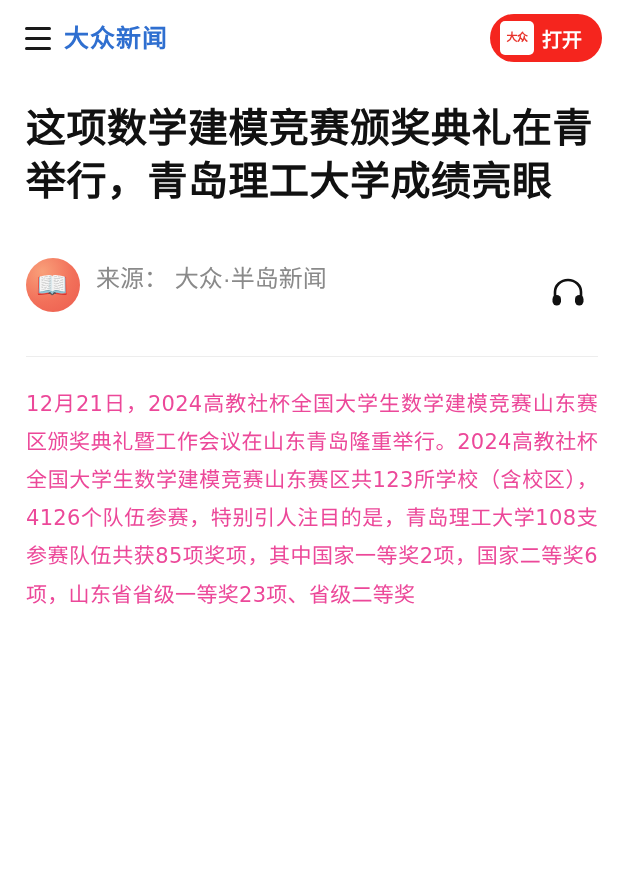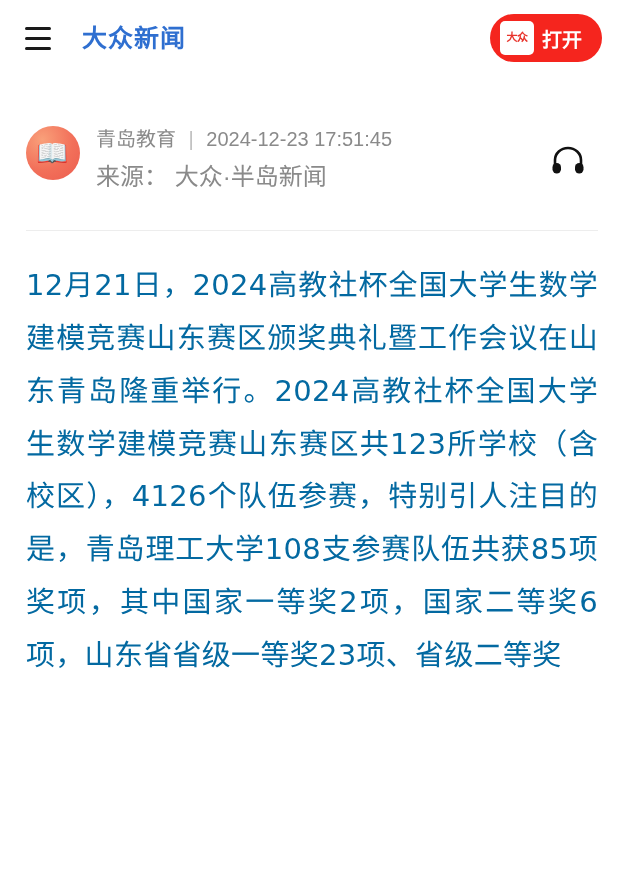--- a/index.html
+++ b/index.html
@@ -45,21 +45,21 @@
     flex: 0 0 auto;
   }
   .menu-btn span {
     display: block;
     width: 26px;
     height: 3px;
     background: #1a1a1a;
     border-radius: 2px;
   }
   .brand {
-    margin-left: 24px;
+    margin-left: 6px;
     font-size: 25px;
     font-weight: 700;
     color: #2f6fd0;
     letter-spacing: 1px;
     line-height: 1;
     white-space: nowrap;
   }
   .topbar-spacer { flex: 1 1 auto; }
 
   .open-btn {
@@ -169,23 +169,23 @@
   .listen-btn svg { display: block; }
 
   .divider {
     height: 1px;
     background: #ededed;
     margin: 34px 0 0 0;
   }
 
   .body-text {
     margin-top: 28px;
-    font-size: 29px;
+    font-size: 21px;
     line-height: 1.82;
-    color: #0369a1;
+    color: #ec4899;
     letter-spacing: 0.3px;
     text-align: justify;
     font-family: "DejaVu Sans", "Liberation Sans", sans-serif;
   }
 </style>
 </head>
 <body>
 
 <div class="app">
 
@@ -198,31 +198,27 @@
     <div class="brand">大众新闻</div>
     <div class="topbar-spacer"></div>
     <div class="open-btn">
       <div class="open-logo">大众</div>
       <div class="open-label">打开</div>
     </div>
   </div>
 
   <div class="article">
 
+    <h1 class="headline">这项数学建模竞赛颁奖典礼在青举行，青岛理工大学成绩亮眼</h1>
 
     <div class="meta-block">
       <div class="avatar">
         <span class="book">📖</span>
       </div>
       <div class="meta-text">
-        <div class="meta-line1">
-          <span>青岛教育</span>
-          <span class="sep">|</span>
-          <span>2024-12-23 17:51:45</span>
-        </div>
         <div class="meta-line2">
           <span>来源：</span>
           <span>大众·半岛新闻</span>
         </div>
       </div>
       <div class="listen-btn">
         <svg width="34" height="30" viewBox="0 0 34 30" fill="none" xmlns="http://www.w3.org/2000/svg">
           <path d="M4 20V15C4 8.4 9.8 3 17 3C24.2 3 30 8.4 30 15V20" stroke="#111111" stroke-width="2.6" stroke-linecap="round"></path>
           <rect x="1.5" y="18" width="8.5" height="10.5" rx="4.2" fill="#111111"></rect>
           <rect x="24" y="18" width="8.5" height="10.5" rx="4.2" fill="#111111"></rect>

